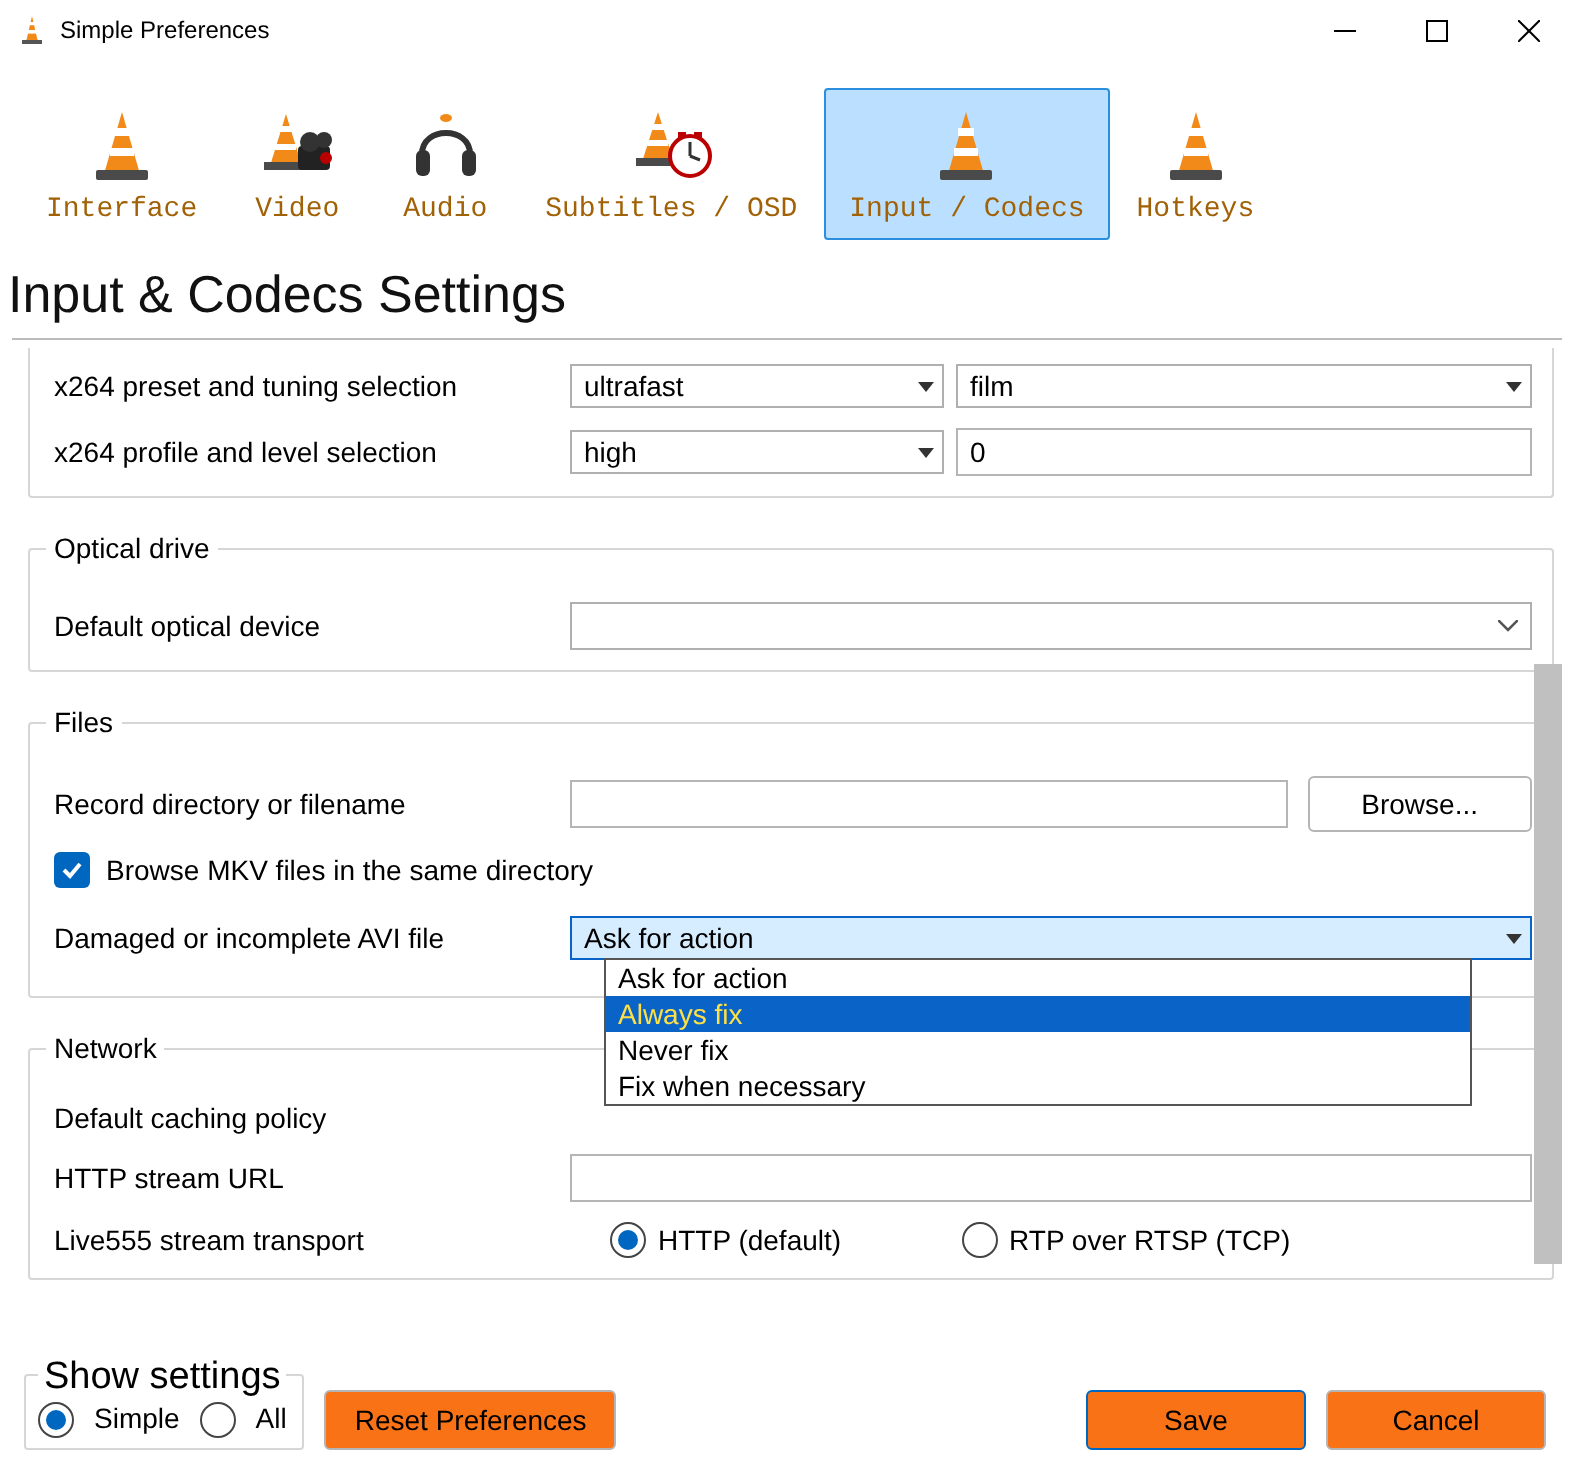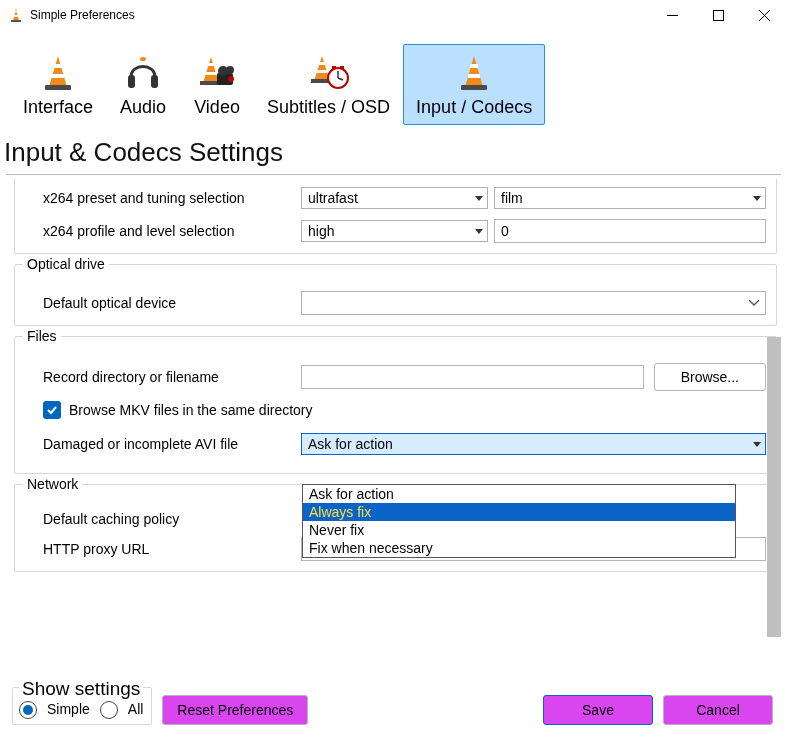--- a/index.html
+++ b/index.html
@@ -9,29 +9,29 @@
   .titlebar .app-icon{width:16px;height:16px;margin-right:6px;}
   .titlebar .title{font-size:12px;color:#000;}
   .titlebar .spacer{flex:1;}
   .titlebar .winbtn{width:46px;height:30px;display:flex;align-items:center;justify-content:center;}
   .titlebar .winbtn svg{stroke:#000;stroke-width:1;fill:none;}
   
   .tabs{display:flex;gap:0;padding:14px 10px 6px 10px;align-items:flex-end;}
   .tab{display:flex;flex-direction:column;align-items:center;padding:4px 12px 6px 12px;border:1px solid transparent;border-radius:2px;}
   .tab.active{background:#bbe0ff;border:1px solid #2a8fde;}
   .tab .tab-icon{width:48px;height:44px;display:flex;align-items:flex-end;justify-content:center;}
-  .tab .tab-label{font-size:18px;color:#000000;margin-top:4px;}
+  .tab .tab-label{font-size:14px;color:#a16207;margin-top:4px;font-family:Liberation Mono, monospace;}
   
   .heading{font-size:26px;padding:6px 4px 6px 4px;color:#111;}
   hr.headline{border:none;border-top:1px solid #bbb;margin:0 6px 4px 6px;}
   
   .scrollarea{position:relative;margin:0 10px 0 14px;height:470px;}
   .scrollbar{position:absolute;right:-4px;top:158px;width:14px;height:300px;background:#c0c0c0;}
   
-  .group{border:1px solid #d6d6d6;border-radius:2px;margin-bottom:10px;position:relative;padding:26px 10px 10px 26px;background:#fff;}
+  .group{border:1px solid #d6d6d6;border-radius:2px;margin-bottom:25px;position:relative;padding:26px 10px 10px 10px;background:#fff;}
   .group.first{border-top:none;border-radius:0 0 2px 2px;padding-top:8px;}
   .group-title{position:absolute;top:-9px;left:8px;background:#fff;padding:0 4px;font-size:14px;color:#000;}
   .row{display:flex;align-items:center;margin-bottom:10px;}
   .row:last-child{margin-bottom:0;}
   .label{width:260px;font-size:14px;color:#000;padding-left:2px;}
   
   .combo{flex:1;height:22px;border:1px solid #b0b0b0;background:#fff;display:flex;align-items:center;padding:0 18px 0 6px;font-size:14px;position:relative;}
   .combo .caret{position:absolute;right:4px;top:8px;width:0;height:0;border-left:4px solid transparent;border-right:4px solid transparent;border-top:5px solid #333;}
   .combo.half{flex:0 0 187px;}
   .gap{width:6px;}
@@ -46,21 +46,21 @@
   .radio-label{font-size:14px;margin-right:60px;}
   
   .dropdown-open{position:absolute;left:288px;width:434px;border:1px solid #555;background:#fff;z-index:10;font-size:14px;}
   .dropdown-open .opt{padding:1px 6px;}
   .dropdown-open .opt.hl{background:#0a63c7;color:#fde047;}
   
   .bottombar{position:absolute;bottom:0;left:0;right:0;padding:0 14px 8px 12px;}
   .bottom-top{display:flex;align-items:flex-end;gap:10px;}
   .show-settings-wrap{position:relative;border:1px solid #d6d6d6;border-radius:2px;padding:13px 8px 5px 6px;}
   .show-settings-wrap .gtitle{position:absolute;top:-10px;left:6px;background:#fff;padding:0 3px;font-size:19px;}
-  .bottom-btn{height:30px;border:1px solid #b5b5b5;border-radius:3px;background:#d946ef;font-size:14px;padding:0 26px;}
+  .bottom-btn{height:30px;border:1px solid #b5b5b5;border-radius:3px;background:#f97316;font-size:14px;padding:0 26px;}
   .bottom-btn.primary{border-color:#0067c0;}
   .spacer{flex:1;}
 </style>
 </head>
 <body>
 
 <div class="titlebar">
   <span class="app-icon">
     <svg viewBox="0 0 16 16">
         <polygon points="8,1 11,14 5,14" fill="#f28a1a"></polygon>
@@ -93,46 +93,46 @@
   <div class="tab">
     <span class="tab-icon">
         <svg width="40" height="40" viewBox="0 0 40 40">
           <polygon points="20,3 29,34 11,34" fill="#f28a1a"></polygon>
           <rect x="16" y="11" width="8" height="4" fill="#fff"></rect>
           <rect x="14" y="21" width="12" height="4" fill="#fff"></rect>
           <rect x="7" y="32" width="26" height="5" rx="1" fill="#4a4a4a"></rect>
         </svg>
       </span>
     <span class="tab-label">Interface</span>
-  </div>
-  <div class="tab">
-    <span class="tab-icon">
-        <svg width="40" height="40" viewBox="0 0 40 40">
-          <path d="M8 24 C8 10 32 10 32 24" stroke="#333" stroke-width="3" fill="none"></path>
-          <rect x="5" y="22" width="7" height="13" rx="3" fill="#333"></rect>
-          <rect x="28" y="22" width="7" height="13" rx="3" fill="#333"></rect>
-          <ellipse cx="20" cy="6" rx="3" ry="2" fill="#f28a1a"></ellipse>
-        </svg>
-      </span>
-    <span class="tab-label">Audio</span>
   </div>
   <div class="tab">
     <span class="tab-icon">
         <svg width="40" height="40" viewBox="0 0 40 40">
           <polygon points="14,4 22,30 6,30" fill="#f28a1a"></polygon>
           <rect x="10" y="10" width="7" height="3" fill="#fff"></rect>
           <rect x="8" y="19" width="11" height="3" fill="#fff"></rect>
           <rect x="3" y="28" width="22" height="4" fill="#4a4a4a"></rect>
           <rect x="20" y="20" width="16" height="12" rx="2" fill="#222"></rect>
           <circle cx="26" cy="18" r="5" fill="#333"></circle>
           <circle cx="33" cy="17" r="4" fill="#333"></circle>
           <circle cx="34" cy="26" r="3" fill="#b00"></circle>
         </svg>
       </span>
     <span class="tab-label">Video</span>
+  </div>
+  <div class="tab">
+    <span class="tab-icon">
+        <svg width="40" height="40" viewBox="0 0 40 40">
+          <path d="M8 24 C8 10 32 10 32 24" stroke="#333" stroke-width="3" fill="none"></path>
+          <rect x="5" y="22" width="7" height="13" rx="3" fill="#333"></rect>
+          <rect x="28" y="22" width="7" height="13" rx="3" fill="#333"></rect>
+          <ellipse cx="20" cy="6" rx="3" ry="2" fill="#f28a1a"></ellipse>
+        </svg>
+      </span>
+    <span class="tab-label">Audio</span>
   </div>
   <div class="tab">
     <span class="tab-icon">
         <svg width="40" height="40" viewBox="0 0 40 40">
           <polygon points="13,3 21,28 5,28" fill="#f28a1a"></polygon>
           <rect x="9" y="9" width="7" height="3" fill="#fff"></rect>
           <rect x="7" y="17" width="11" height="3" fill="#fff"></rect>
           <rect x="2" y="26" width="22" height="4" fill="#4a4a4a"></rect>
           <circle cx="29" cy="25" r="10" fill="#fff" stroke="#b00" stroke-width="2"></circle>
           <line x1="29" y1="25" x2="29" y2="18" stroke="#333" stroke-width="1.5"></line>
@@ -147,20 +147,31 @@
     <span class="tab-icon">
         <svg width="40" height="40" viewBox="0 0 40 40">
           <polygon points="20,3 29,34 11,34" fill="#f28a1a"></polygon>
           <rect x="16" y="11" width="8" height="4" fill="#fff"></rect>
           <rect x="14" y="21" width="12" height="4" fill="#fff"></rect>
           <rect x="7" y="32" width="26" height="5" rx="1" fill="#4a4a4a"></rect>
         </svg>
       </span>
     <span class="tab-label">Input / Codecs</span>
   </div>
+  <div class="tab">
+    <span class="tab-icon">
+        <svg width="40" height="40" viewBox="0 0 40 40">
+          <polygon points="20,3 29,34 11,34" fill="#f28a1a"></polygon>
+          <rect x="16" y="11" width="8" height="4" fill="#fff"></rect>
+          <rect x="14" y="21" width="12" height="4" fill="#fff"></rect>
+          <rect x="7" y="32" width="26" height="5" rx="1" fill="#4a4a4a"></rect>
+        </svg>
+      </span>
+    <span class="tab-label">Hotkeys</span>
+  </div>
 </div>
 
 <div class="heading">Input &amp; Codecs Settings</div>
 <hr class="headline">
 
 <div class="scrollarea">
 
   <div class="group first">
     <div class="row">
       <div class="label">x264 preset and tuning selection</div>
@@ -230,22 +241,31 @@
     <div class="opt">Fix when necessary</div>
   </div>
 
   <div class="group">
     <div class="group-title">Network</div>
     <div class="row">
       <div class="label">Default caching policy</div>
       <div style="flex:1"></div>
     </div>
     <div class="row">
-      <div class="label">HTTP proxy URL</div>
+      <div class="label">HTTP stream URL</div>
       <input class="textinput" value="" style="">
+    </div>
+    <div class="row">
+      <div class="label">Live555 stream transport</div>
+      <div style="flex:1;display:flex;align-items:center;padding-left:20px;">
+        <span class="radio checked"></span>
+        <span class="radio-label">HTTP (default)</span>
+        <span class="radio"></span>
+        <span class="radio-label" style="margin-right:0">RTP over RTSP (TCP)</span>
+      </div>
     </div>
   </div>
 
   <div class="scrollbar"></div>
 </div>
 
 <div class="bottombar">
   <div class="bottom-top">
     <div class="show-settings-wrap">
       <span class="gtitle">Show settings</span>

